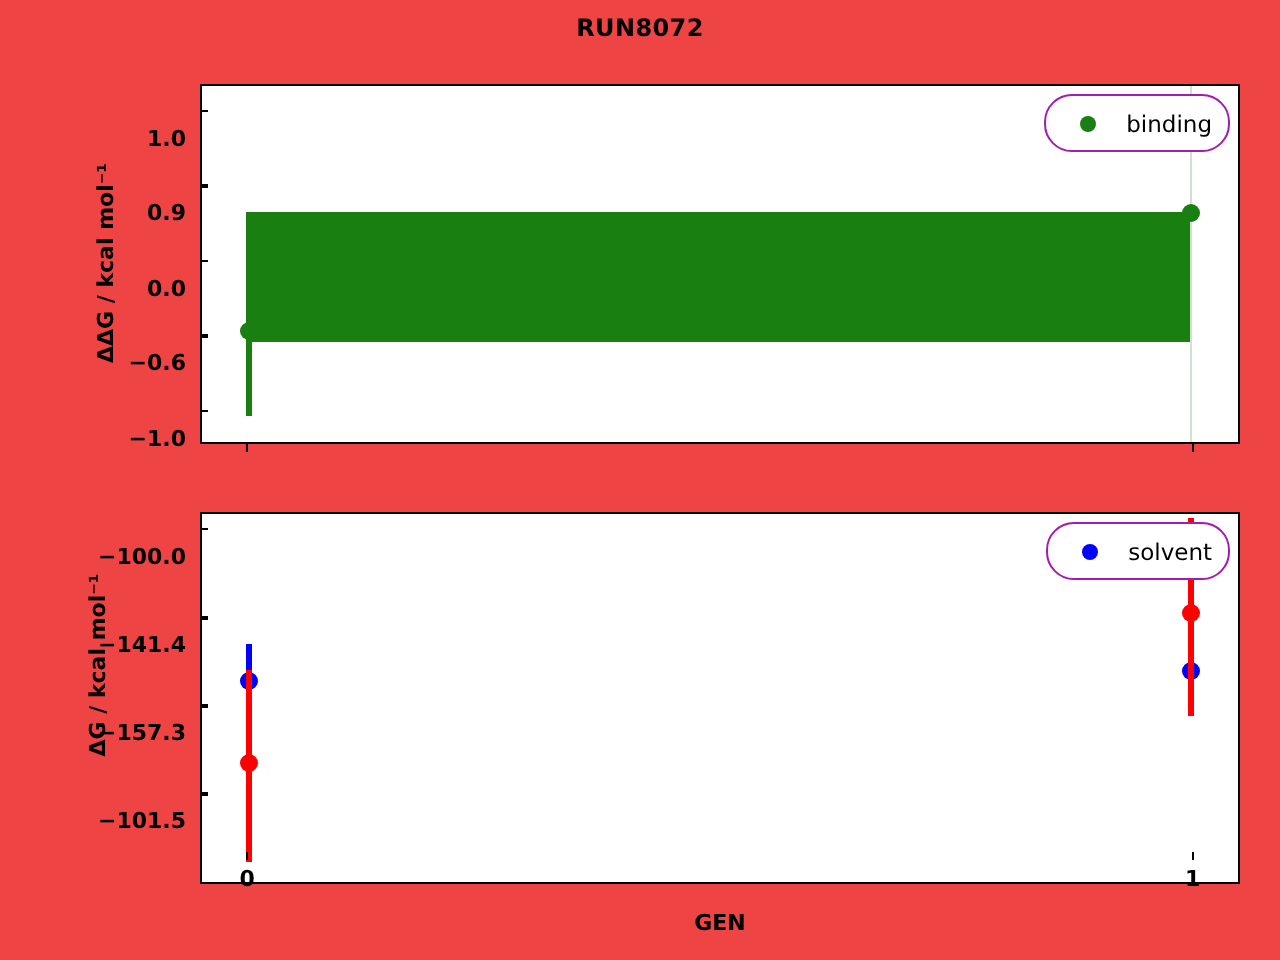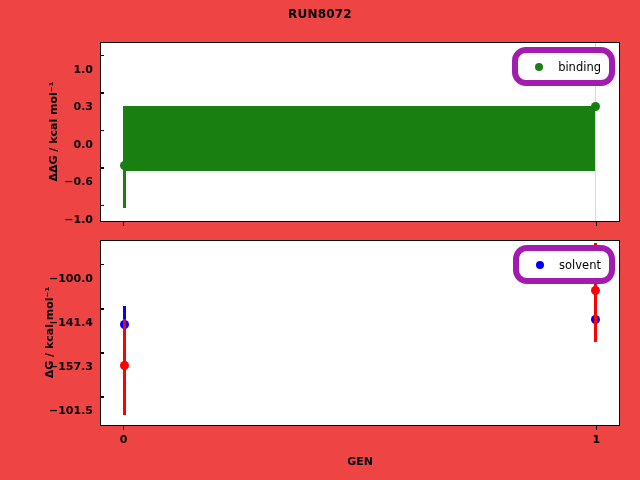--- a/index.html
+++ b/index.html
@@ -37,21 +37,21 @@
 
   
   .axes {
     position: absolute;
     box-sizing: border-box;
     border: 1.6px solid #000000;
     background: #ffffff;
     overflow: hidden;
   }
   #axes-top   { left: 100px; top: 42px;  width: 520px; height: 180px; }
-  #axes-bottom{ left: 100px; top: 240px; width: 520px; height: 186px; }
+  #axes-bottom{ left: 100px; top: 256px; width: 520px; height: 186px; }
 
   
   .ytick {
     position: absolute;
     right: 100%;
     height: 0;
     width: 0;
   }
   .ytick .tickline {
     position: absolute;
@@ -149,21 +149,21 @@
     margin-left: -0.8px;
     top: 0;
     bottom: 0;
   }
 
   
   .legend {
     position: absolute;
     box-sizing: border-box;
     background: #ffffff;
-    border: 6px solid #a21caf;
+    border: 1px solid #a21caf;
     border-radius: 14px;
     padding: 5px 8px 5px 6px;
   }
   #legend-top    { right: 4px; top: 4px; }
   #legend-bottom { right: 4px; top: 4px; }
   .legend-row {
     display: flex;
     align-items: center;
     height: 17px;
   }
@@ -226,21 +226,21 @@
       <div class="ytick" style="left: 100px; top: 168px; position: absolute; right: auto;">
         <div class="tickline"></div>
         <div class="ticklabel">−0.6</div>
       </div>
       <div class="ytick" style="left: 100px; top: 130.5px; position: absolute; right: auto;">
         <div class="tickline"></div>
         <div class="ticklabel">0.0</div>
       </div>
       <div class="ytick" style="left: 100px; top: 93px; position: absolute; right: auto;">
         <div class="tickline"></div>
-        <div class="ticklabel">0.3</div>
+        <div class="ticklabel">0.9</div>
       </div>
       <div class="ytick" style="left: 100px; top: 55.5px; position: absolute; right: auto;">
         <div class="tickline"></div>
         <div class="ticklabel">1.0</div>
       </div>
       <div class="xtick" style="position: absolute; left: 123.636px; top: 222px;">
         <div class="tickline"></div>
       </div>
       <div class="xtick" style="position: absolute; left: 596.364px; top: 222px;">
         <div class="tickline"></div>

